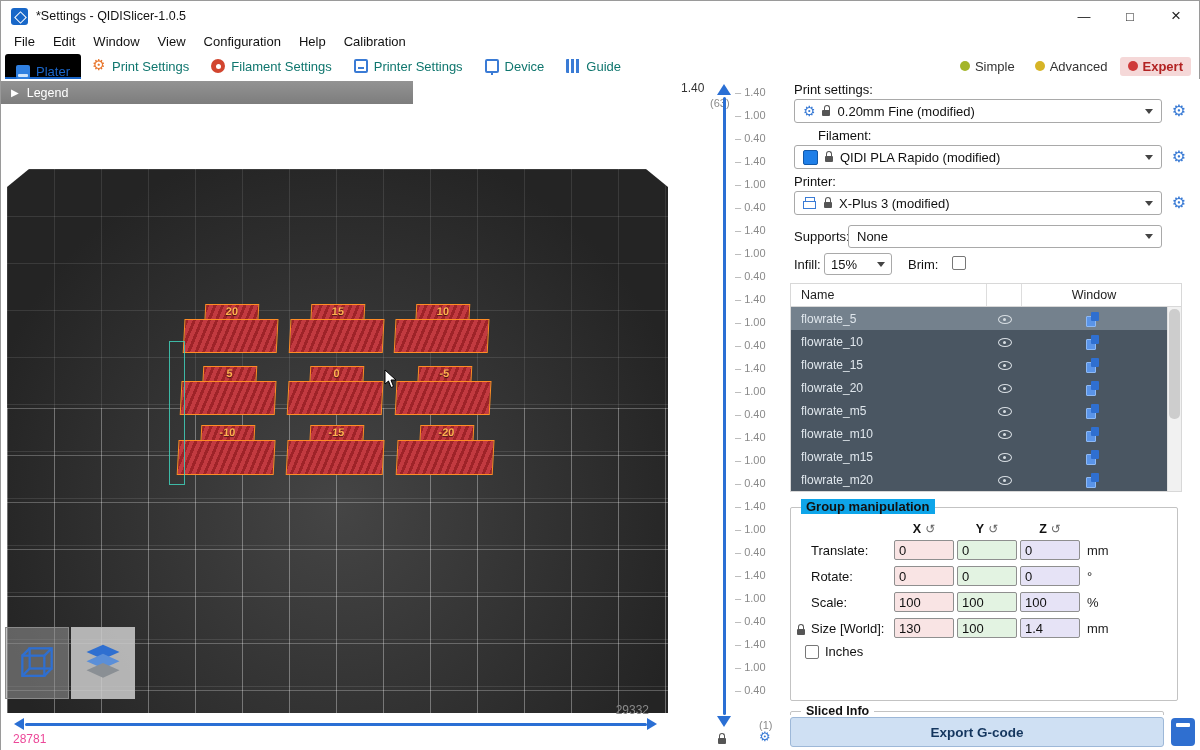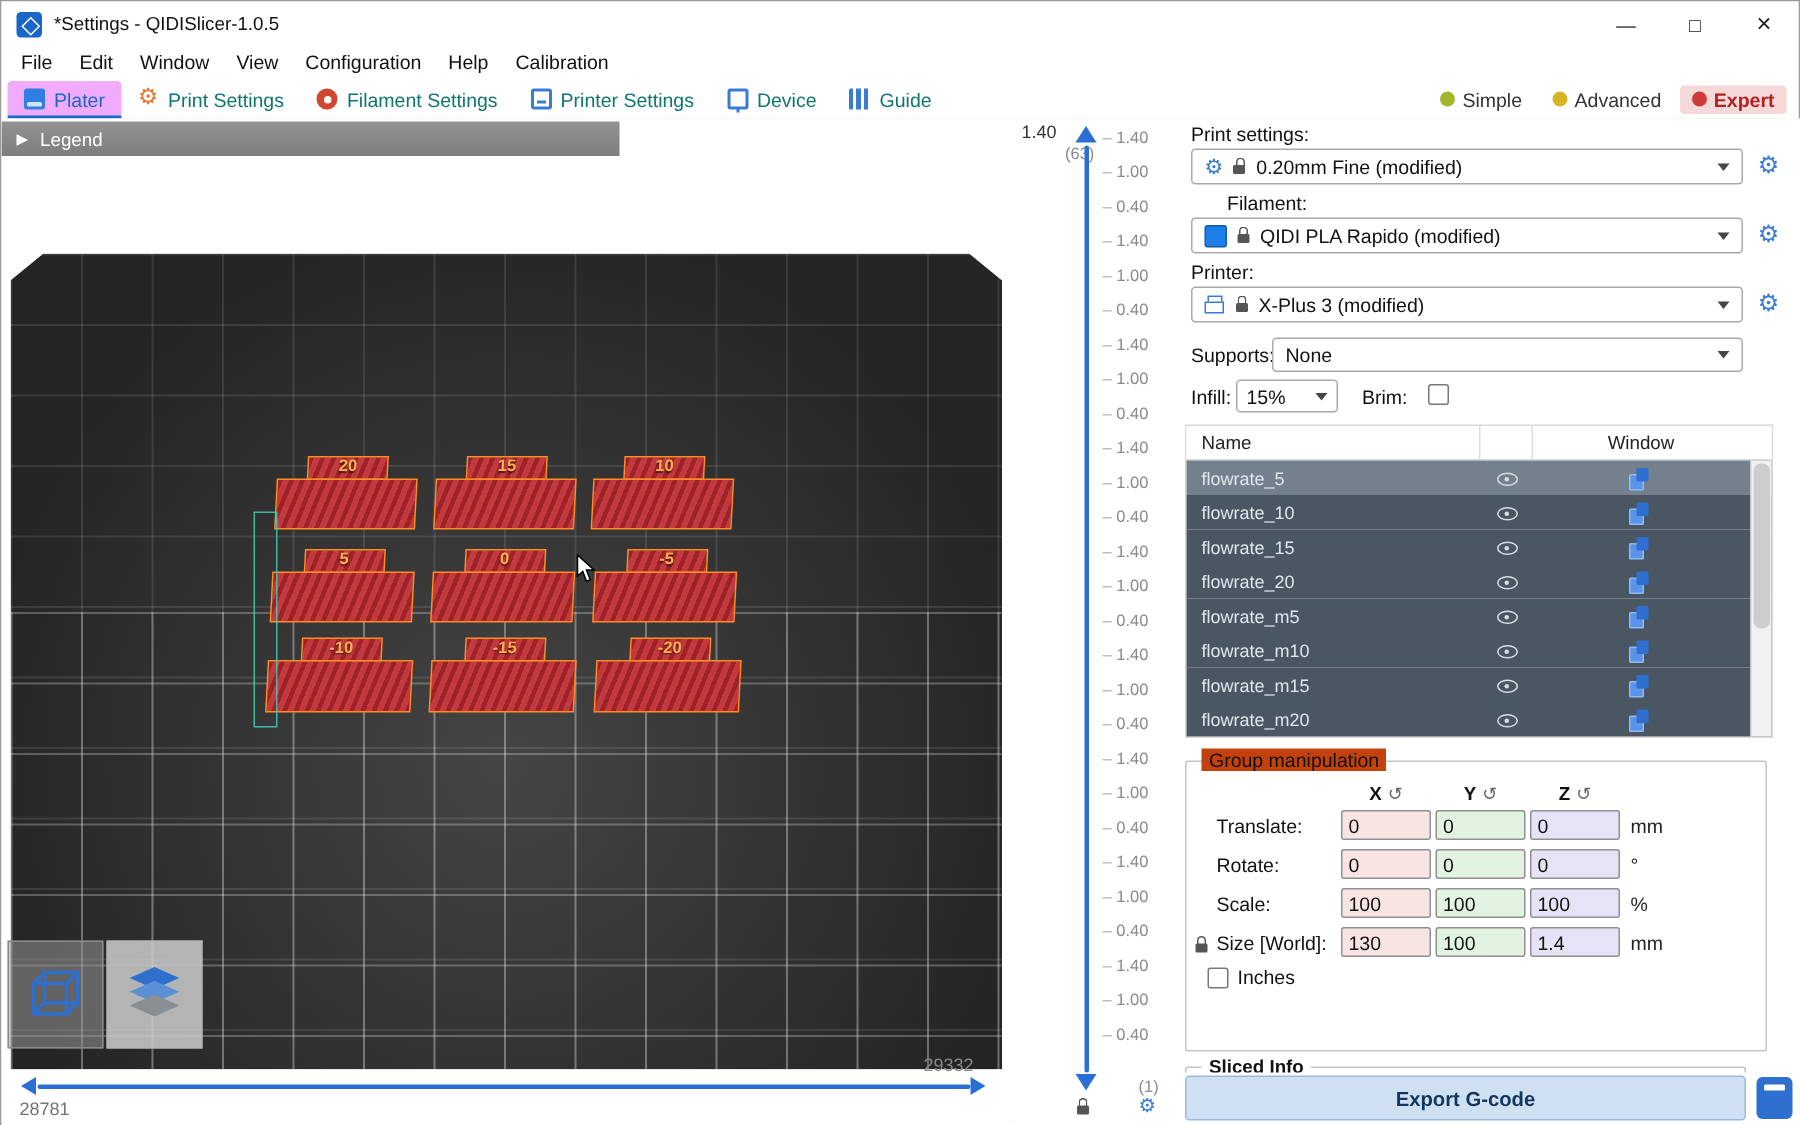--- a/index.html
+++ b/index.html
@@ -15,21 +15,21 @@
   .win-btn{width:46px;height:30px;display:flex;align-items:center;justify-content:center;font-size:13px;color:#222;cursor:default;}
   .win-btn.close{font-size:17px;}
 
   
   .menubar{height:22px;display:flex;align-items:center;padding-left:4px;background:#fff;font-size:13px;color:#111;}
   .menu-item{padding:0 9px;line-height:22px;}
 
   
   .tabbar{height:26px;display:flex;align-items:center;background:#fff;border-bottom:1px solid #dcdcdc;padding-left:4px;position:relative;}
   .tab{display:flex;align-items:center;gap:6px;padding:0 11px;height:25px;font-size:13px;color:#0f766e;}
-  .tab.active{background:#f0abfc;color:#1a66c9;border-radius:3px 3px 0 0;box-shadow:inset 0 -2px 0 #1a66c9;}
+  .tab.active{background:#000000;color:#1a66c9;border-radius:3px 3px 0 0;box-shadow:inset 0 -2px 0 #1a66c9;align-items:flex-end;}
   .ti{width:14px;height:14px;display:inline-block;position:relative;flex:0 0 auto;}
   .ti--plater-icon{background:#2f7fe0;border-radius:2px;}
   .ti--plater-icon::after{content:"";position:absolute;left:2px;bottom:2px;right:2px;height:3px;background:#cfe3fa;border-radius:1px;}
   .ti--print-settings-icon::before{content:"⚙";position:absolute;left:0;top:-2px;font-size:15px;color:#e8762d;line-height:15px;}
   .ti--filament-settings-icon{background:#d2452f;border-radius:50%;}
   .ti--filament-settings-icon::after{content:"";position:absolute;left:4.5px;top:4.5px;width:5px;height:5px;background:#fff;border-radius:50%;}
   .ti--printer-settings-icon{border:2px solid #3a7bd5;border-radius:2px;box-sizing:border-box;}
   .ti--printer-settings-icon::after{content:"";position:absolute;left:2px;top:6px;right:2px;height:2px;background:#3a7bd5;}
   .ti--device-icon{border:2px solid #3a7bd5;border-radius:2px;box-sizing:border-box;}
   .ti--device-icon::after{content:"";position:absolute;left:4px;bottom:-4px;width:2px;height:3px;background:#3a7bd5;}
@@ -55,21 +55,21 @@
   .po-body{position:absolute;left:0;right:0;top:15px;bottom:0;background:repeating-linear-gradient(110deg,#9e2328 0 3px,#c23a40 3px 7px);border:1.5px solid #ff8c25;box-sizing:border-box;}
   .cursor{position:absolute;left:383px;top:290px;}
   .view-btns{position:absolute;left:4px;top:548px;display:flex;gap:2px;}
   .vb{width:62px;height:70px;display:flex;align-items:center;justify-content:center;}
   .vb1{background:rgba(150,150,150,.55);border:1px solid #8a8a8a;}
   .vb2{background:rgba(205,205,205,.85);border:1px solid #b5b5b5;}
   .hslider-line{position:absolute;left:24px;top:644px;width:622px;height:3px;background:#2a6fd4;border-radius:2px;}
   .hs-arrow-l{position:absolute;left:13px;top:639px;width:0;height:0;border-top:6px solid transparent;border-bottom:6px solid transparent;border-right:10px solid #2a6fd4;}
   .hs-arrow-r{position:absolute;left:646px;top:639px;width:0;height:0;border-top:6px solid transparent;border-bottom:6px solid transparent;border-left:10px solid #2a6fd4;}
   .hs-max{position:absolute;left:590px;top:624px;width:58px;text-align:right;font-size:12px;color:#8a8a8a;}
-  .hs-min{position:absolute;left:12px;top:653px;font-size:12px;color:#737373;}
+  .hs-min{position:absolute;left:12px;top:653px;font-size:12px;color:#ec4899;}
 
   
   .lslider{position:absolute;left:672px;top:0;width:113px;height:672px;background:#fff;}
   .ls-top-val{position:absolute;left:8px;top:2px;font-size:12px;color:#333;}
   .ls-top-count{position:absolute;left:8px;top:18px;font-size:11px;color:#8a8a8a;margin-left:29px;}
   .ls-line{position:absolute;left:50px;top:18px;width:3px;height:618px;background:#2a6fd4;border-radius:2px;}
   .ls-arrow-up{position:absolute;left:44px;top:5px;width:0;height:0;border-left:7px solid transparent;border-right:7px solid transparent;border-bottom:11px solid #2a6fd4;}
   .ls-arrow-dn{position:absolute;left:44px;top:637px;width:0;height:0;border-left:7px solid transparent;border-right:7px solid transparent;border-top:11px solid #2a6fd4;}
   .ticks{position:absolute;left:62px;top:2px;}
   .tick{height:23px;line-height:23px;font-size:11px;color:#8a8a8a;white-space:nowrap;}
@@ -111,21 +111,21 @@
   .eye::before{content:"";position:absolute;left:1px;top:4px;width:12px;height:7px;border:1.3px solid #d7dde2;border-radius:50%;}
   .eye::after{content:"";position:absolute;left:6px;top:6.8px;width:3px;height:3px;background:#d7dde2;border-radius:50%;}
   .editic{width:14px;height:14px;position:relative;display:inline-block;}
   .editic::before{content:"";position:absolute;left:0;top:4px;width:8px;height:9px;border:1.3px solid #8db9f5;border-radius:1px;background:#5a94e8;}
   .editic::after{content:"";position:absolute;left:5px;top:0;width:8px;height:9px;background:#2f6fd0;border-radius:1px;}
   .ol-scroll{position:absolute;right:0;top:0;bottom:0;width:13px;background:#f1f1f1;border-left:1px solid #e0e0e0;}
   .ol-thumb{position:absolute;left:1px;right:1px;top:2px;height:110px;background:#cdcdcd;border-radius:5px;}
 
   
   .fieldset{position:absolute;left:4px;top:428px;width:388px;height:194px;border:1px solid #c3c3c3;border-radius:2px;box-sizing:border-box;overflow:visible;}
-  .fs-legend{position:absolute;top:-9px;left:10px;background:#c2410c;padding:0 5px;font-size:13px;font-weight:normal;color:#111;}
+  .fs-legend{position:absolute;top:-9px;left:10px;background:#0ea5e9;padding:0 5px;font-size:13px;font-weight:bold;color:#111;}
   .man-grid{padding:14px 6px 4px 6px;}
   .man-row{display:grid;grid-template-columns:94px 60px 60px 60px 40px;gap:3px;margin-bottom:6px;align-items:center;}
   .man-head{margin-bottom:4px;}
   .axis-head{display:flex;align-items:center;justify-content:center;gap:4px;}
   .axis-label{font-size:12.5px;font-weight:bold;color:#111;}
   .reset{font-size:12px;color:#666;line-height:12px;}
   .man-label{font-size:13px;color:#111;padding-left:14px;white-space:nowrap;}
   .man-input{width:100%;height:20px;border:1px solid #8f8f8f;border-radius:2px;font-size:13px;font-family:"Liberation Sans",sans-serif;padding:1px 4px;box-sizing:border-box;color:#111;}
   .col0{background:#f9e4e4;}
   .col1{background:#e3f3e2;}

